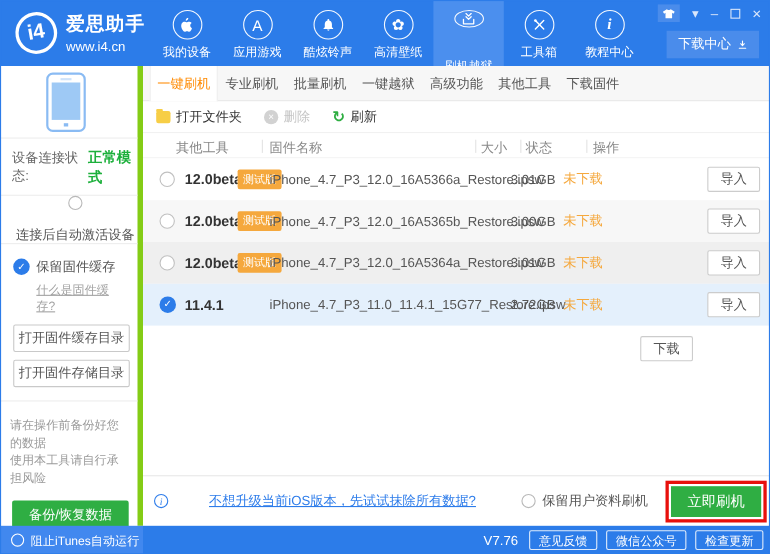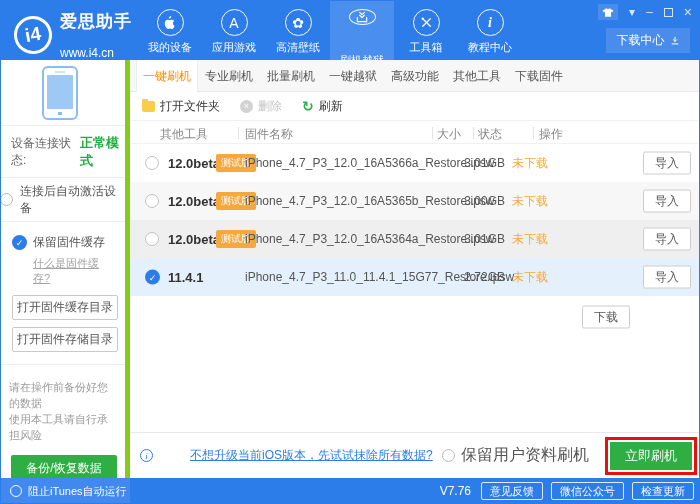--- a/index.html
+++ b/index.html
@@ -5,21 +5,21 @@
   * { margin:0; padding:0; box-sizing:border-box; }
   html,body { width:700px; height:504px; }
   body { font-family:"Liberation Sans","DejaVu Sans",sans-serif; position:relative; background:#fff; overflow:hidden; }
   .frame { position:absolute; inset:0; border:1px solid #2c7ce9; pointer-events:none; z-index:99; }
 
   
   .header { position:absolute; top:0; left:0; width:700px; height:60px; background:#2c7ce9; color:#fff; }
   .logo { position:absolute; left:14px; top:10px; display:flex; align-items:center; gap:8px; }
   .logo-circle { width:38px; height:38px; border:3px solid #fff; border-radius:50%; display:flex; align-items:center; justify-content:center; font-weight:bold; font-size:19px; transform:rotate(-10deg); }
   .logo-title { font-size:17px; font-weight:bold; letter-spacing:1px; }
-  .logo-sub { font-size:12px; margin-top:13px; }
+  .logo-sub { font-size:12px; margin-top:2px; }
   .nav { position:absolute; left:138px; top:0; height:60px; display:flex; }
   .nav-item { width:64px; height:60px; display:flex; flex-direction:column; align-items:center; justify-content:flex-start; padding-top:9px; gap:4px; cursor:pointer; }
   .nav-item.active { background:#4b8fee;gap:28px; }
   .nav-icon { width:27px; height:27px; border:1px solid rgba(255,255,255,.95); border-radius:50%; display:flex; align-items:center; justify-content:center; font-size:14px; }
   .nav-icon svg { display:block; }
   .nav-label { font-size:11px; }
   .win-controls { position:absolute; right:8px; top:4px; display:flex; align-items:center; gap:11px; height:16px; }
   .wc { color:#d9e6fb; font-size:12px; line-height:14px; cursor:pointer; display:flex; align-items:center; justify-content:center; }
   .wc-skin { background:#4a8ceb; width:20px; height:16px; }
   .wc-max-box { width:9px; height:9px; border:1px solid #d9e6fb; }
@@ -28,21 +28,21 @@
   
   .sidebar { position:absolute; top:60px; left:0; width:130px; height:418px; background:#fff; border-right:5px solid #84cc16; }
   .sb-sec { border-bottom:1px solid #ededed; }
   .phone-sec { height:66px; display:flex; align-items:center; justify-content:flex-start; padding-left:42px; }
   .phone { width:36px; height:54px; border:2px solid #8abbf3; border-radius:6px; position:relative; background:#fff; }
   .phone-screen { position:absolute; top:7px; left:3px; right:3px; bottom:9px; background:#9ec9f5; }
   .phone-dot { position:absolute; bottom:3px; left:50%; margin-left:-2px; width:4px; height:3px; background:#8abbf3; }
   .phone-spk { position:absolute; top:3px; left:50%; margin-left:-5px; width:10px; height:2px; background:#cfe3fa; }
   .status-sec { height:52px; display:flex; align-items:center; padding-left:11px; font-size:12px; color:#666; gap:4px; }
   .status-val { color:#1db03c; font-weight:bold; font-size:13px; }
-  .radio-sec { height:44px; display:flex; align-items:center; gap:7px; font-size:12px; color:#555; }
+  .radio-sec { height:44px; display:flex; align-items:center; padding-left:12px; gap:14px; font-size:12px; color:#555;flex-direction:column; }
   .radio { width:13px; height:13px; border:1px solid #b9b9b9; border-radius:50%; background:#fff; flex:none; cursor:pointer; }
   .cache-sec { padding:12px 12px 10px 12px; }
   .check-row { display:flex; align-items:center; gap:6px; font-size:12px; color:#555; }
   .check-circle { width:15px; height:15px; border-radius:50%; background:#2c7ce9; color:#fff; font-size:9px; display:flex; align-items:center; justify-content:center; flex:none; cursor:pointer; }
   .cache-link { font-size:11px; color:#a3a3a3; text-decoration:underline; margin:5px 0 9px 21px; display:inline-block; cursor:pointer; }
   .sb-btn { display:block; width:106px; height:25px; background:#fff; border:1px solid #c9c9c9; border-radius:2px; font-size:12px; color:#555; margin:0 0 7px 0; cursor:pointer; font-family:inherit; }
   .warn-sec { padding:14px 9px 16px 9px; }
   .warn-line { font-size:11px; color:#9b9b9b; line-height:16px; }
   .backup-btn { display:block; width:106px; height:26px; margin:12px auto 0 2px; background:#2fae43; border:none; border-radius:2px; color:#fff; font-size:12px; cursor:pointer; font-family:inherit; }
 
@@ -75,21 +75,21 @@
   .r-name { left:115px; font-size:12px; color:#555; }
   .r-size { left:330px; width:45px; text-align:right; font-size:12px; color:#555; }
   .r-status { left:382px; font-size:12px; color:#f5a83d; }
   .r-btn { width:48px; height:23px; background:#fff; border:1px solid #ccc; border-radius:2px; font-size:12px; color:#555; cursor:pointer; font-family:inherit; }
   .r-btn.dl { left:452px;margin-top:40px; } .r-btn.imp { left:513px; }
 
   .main-footer { position:absolute; bottom:0; left:0; width:570px; height:46px; border-top:1px solid #e8e8e8; display:flex; align-items:center; background:#fff; }
   .tip { display:flex; align-items:center; gap:5px; margin-left:10px; }
   .info-ic { width:13px; height:13px; border:1px solid #2d7cea; border-radius:50%; color:#2d7cea; font-size:9px; font-style:italic; font-family:"Liberation Serif",serif; display:flex; align-items:center; justify-content:center; flex:none; }
   .tip-link { font-size:12px; color:#2d7cea; text-decoration:underline; cursor:pointer;margin-left:32px; }
-  .keep-group { margin-left:auto; display:flex; align-items:center; gap:6px; font-size:16px; color:#555; }
+  .keep-group { margin-left:auto; display:flex; align-items:center; gap:6px; font-size:12px; color:#555; }
   .annotation { border:3px solid #e8100c; padding:2px; margin:0 3px 0 16px; }
   .flash-btn { width:82px; height:28px; background:#2fae43; border:none; color:#fff; font-size:13px; cursor:pointer; font-family:inherit; display:block; }
 
   
   .bottombar { position:absolute; bottom:0; left:0; width:700px; height:26px; display:flex; }
   .bb-left { width:130px; background:#4188ef; display:flex; align-items:center; gap:6px; padding-left:10px; color:#fff; font-size:11px; }
   .bb-left .radio { border-color:#fff; background:transparent; width:12px; height:12px; }
   .bb-right { flex:1; background:#2c7ce9; display:flex; align-items:center; justify-content:flex-end; gap:8px; padding-right:6px; color:#fff; }
   .bb-version { font-size:12px; margin-right:2px; }
   .bb-btn { height:18px; padding:0 8px; background:transparent; border:1px solid rgba(255,255,255,.85); border-radius:2px; color:#fff; font-size:11px; cursor:pointer; font-family:inherit; }
@@ -115,20 +115,28 @@
             <path d="M18.7 19.5c-.9 1.3-1.8 2.6-3.2 2.6-1.4 0-1.9-.8-3.5-.8s-2.1.8-3.5.8c-1.4 0-2.5-1.4-3.4-2.7C3.2 16.6 2 12 3.9 8.9c.9-1.5 2.5-2.5 4.2-2.5 1.3 0 2.6.9 3.4.9.8 0 2.3-1.1 3.9-.9.7 0 2.6.3 3.8 2-.1.1-2.3 1.3-2.2 3.9 0 3.1 2.7 4.1 2.7 4.2zM13 3.5c.7-.9 1.2-2.1 1-3.3-1 .1-2.3.7-3 1.6-.7.8-1.2 2-1 3.1 1.1.1 2.3-.6 3-1.4z"></path>
           </svg>
       </span>
       <span class="nav-label">我的设备</span>
     </div>
     <div class="nav-item">
       <span class="nav-icon">A</span>
       <span class="nav-label">应用游戏</span>
     </div>
     <div class="nav-item">
+      <span class="nav-icon">
+        <svg width="13" height="13" viewBox="0 0 24 24" fill="#fff">
+            <path d="M12 22c1.1 0 2-.9 2-2h-4c0 1.1.9 2 2 2zm6-6v-5c0-3.1-1.6-5.6-4.5-6.3V4c0-.8-.7-1.5-1.5-1.5S10.5 3.2 10.5 4v.7C7.6 5.4 6 7.9 6 11v5l-2 2v1h16v-1l-2-2z"></path>
+          </svg>
+      </span>
+      <span class="nav-label">酷炫铃声</span>
+    </div>
+    <div class="nav-item">
       <span class="nav-icon">✿</span>
       <span class="nav-label">高清壁纸</span>
     </div>
     <div class="nav-item active">
       <span class="nav-icon">
         <svg width="14" height="14" viewBox="0 0 24 24" fill="none" stroke="#fff" stroke-width="2" stroke-linecap="round" stroke-linejoin="round">
             <path d="M4 13v7h16v-7"></path>
             <path d="M8 4l4 4 4-4"></path>
             <path d="M8 9l4 4 4-4"></path>
           </svg>

